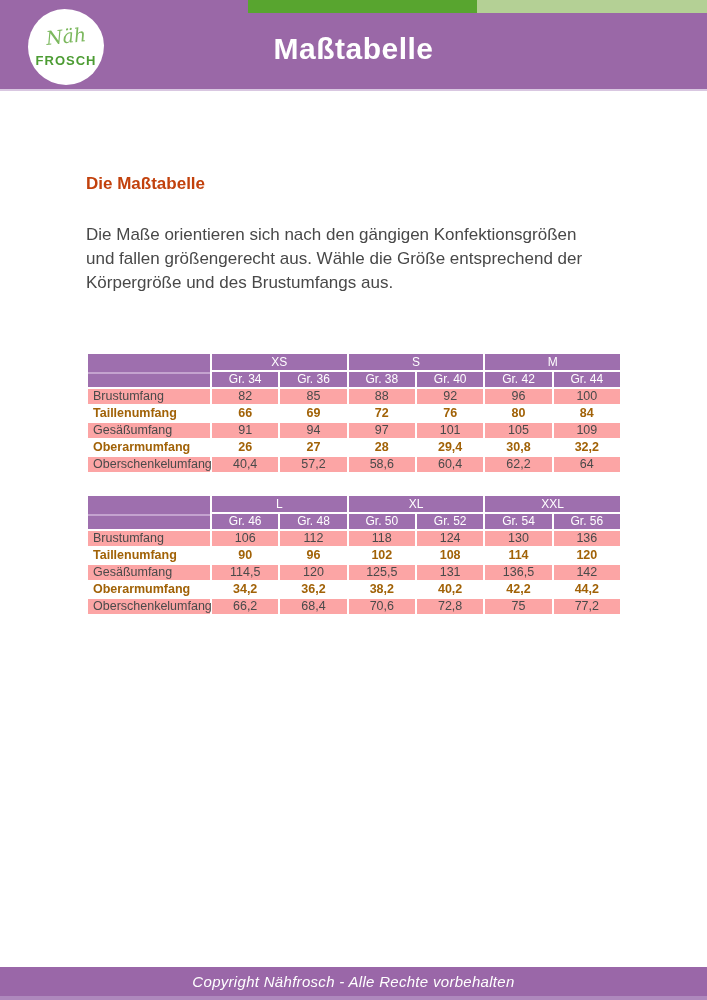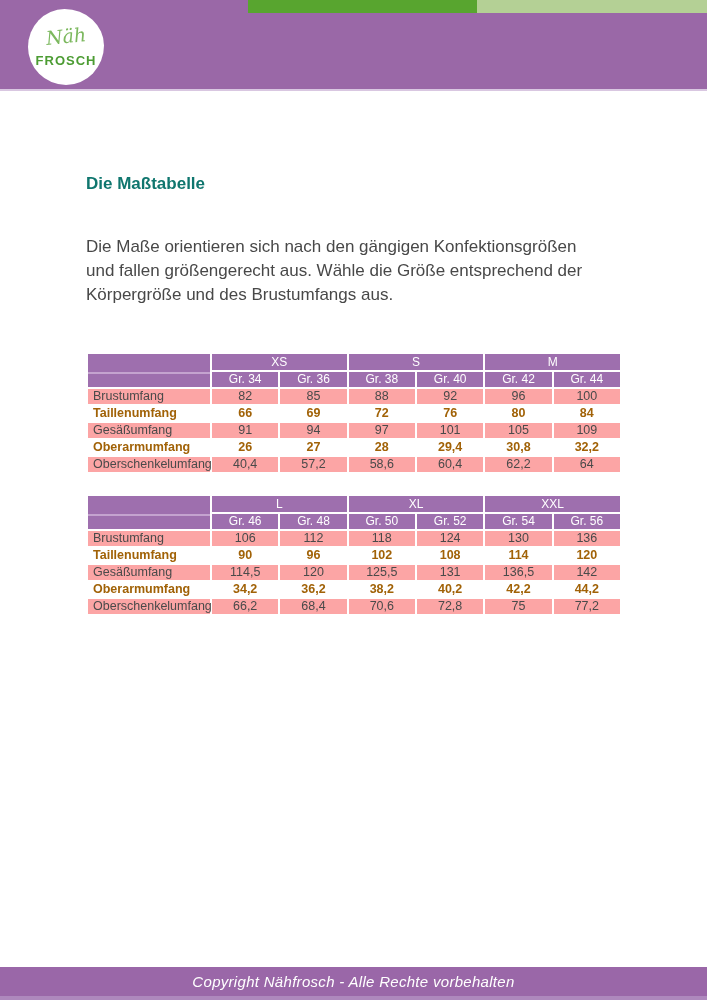--- a/index.html
+++ b/index.html
@@ -36,24 +36,24 @@
     font-family:"DejaVu Serif",serif;font-style:italic;
     color:#7cb85e;font-size:19px;line-height:1;transform:rotate(-6deg);
   }
   .logo-name{
     font-weight:bold;color:#4c9c33;font-size:13px;letter-spacing:1px;
     line-height:1;margin-top:8px;
   }
   
   .intro-heading{
     position:absolute;top:174px;left:86px;margin:0;
-    font-size:17px;font-weight:bold;color:#0f766e;
+    font-size:17px;font-weight:bold;color:#c2410c;
   }
   .intro-text{
-    position:absolute;top:235px;left:86px;width:520px;margin:0;
+    position:absolute;top:223px;left:86px;width:520px;margin:0;
     font-size:17px;line-height:24px;color:#484848;
   }
   
   table.mtable{
     position:absolute;left:86px;width:536px;
     border-collapse:collapse;table-layout:fixed;
     font-size:12.5px;
   }
   .mtable-1{top:352px;}
   .mtable-2{top:494px;}
@@ -85,20 +85,21 @@
   }
 </style>
 </head>
 <body>
 
 <div class="page-header">
   <div class="green-bar">
     <div class="green-dark"></div>
     <div class="green-light"></div>
   </div>
+  <div class="page-title">Maßtabelle</div>
   <div class="logo">
     <span class="logo-script">Näh</span>
     <span class="logo-name">FROSCH</span>
   </div>
 </div>
 <div class="header-underline"></div>
 
 <h2 class="intro-heading">Die Maßtabelle</h2>
 <p class="intro-text">Die Maße orientieren sich nach den gängigen Konfektionsgrößen und fallen größengerecht aus. Wähle die Größe entsprechend der Körpergröße und des Brustumfangs aus.</p>
 

